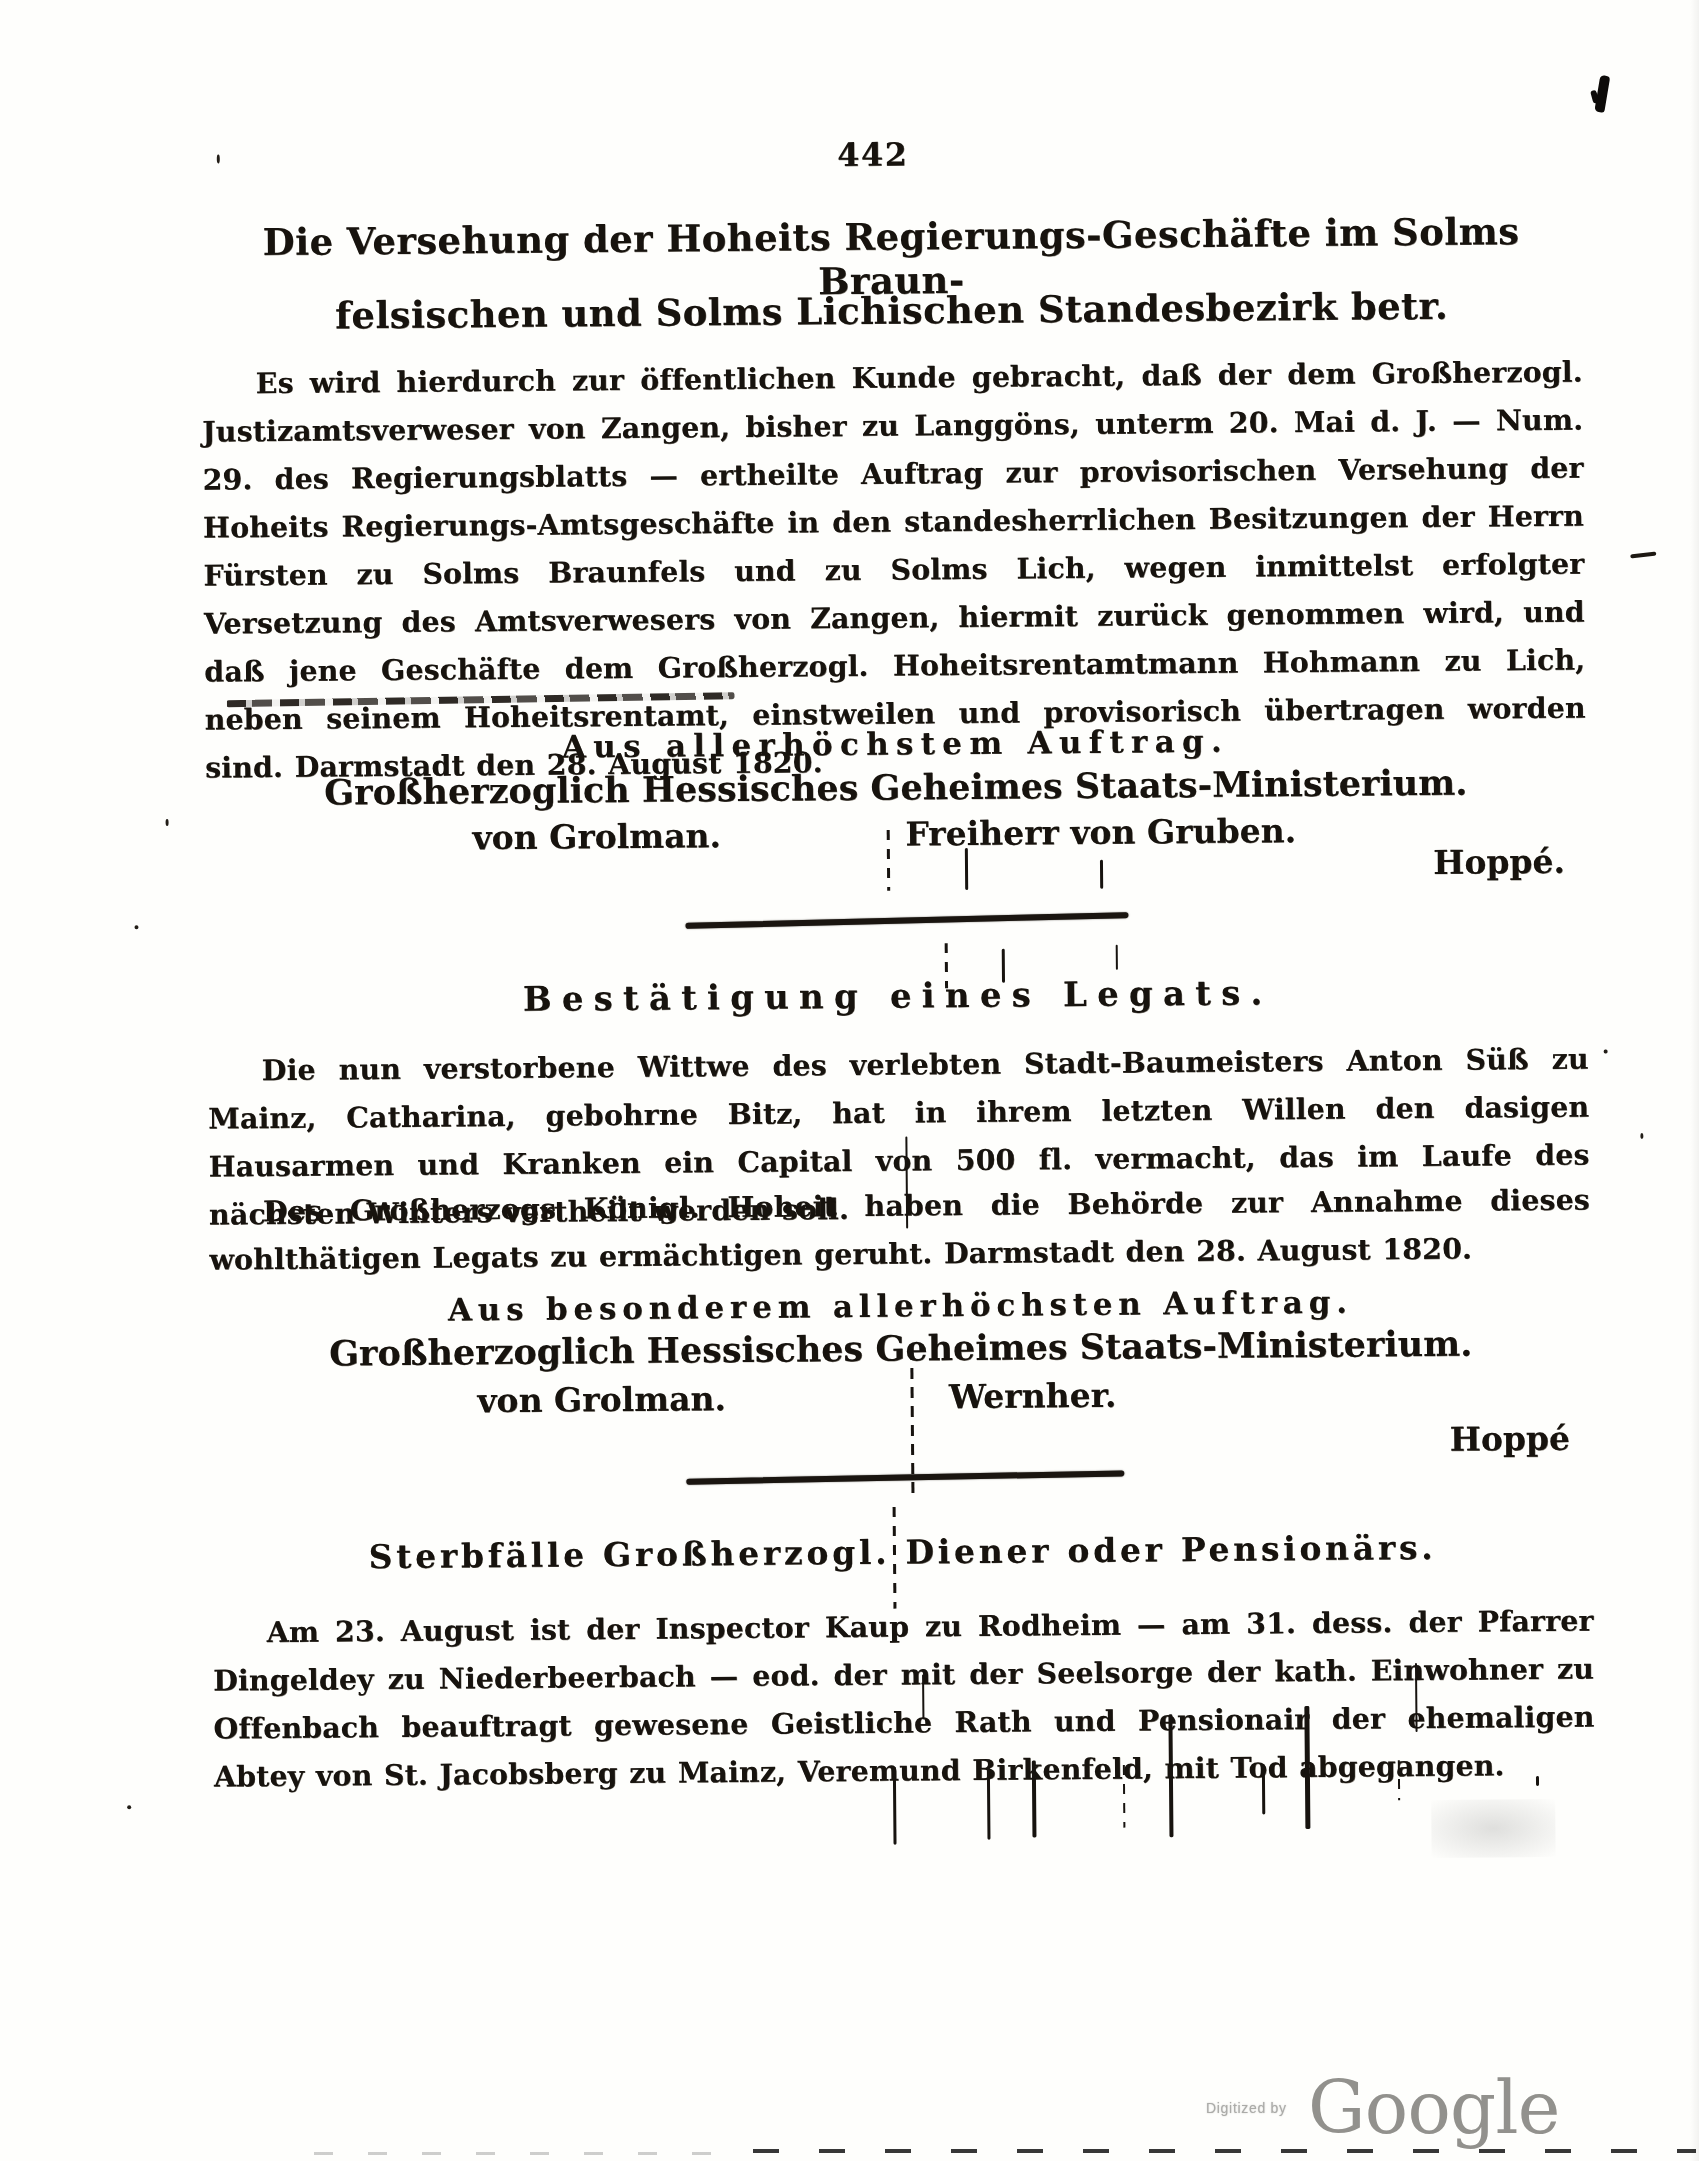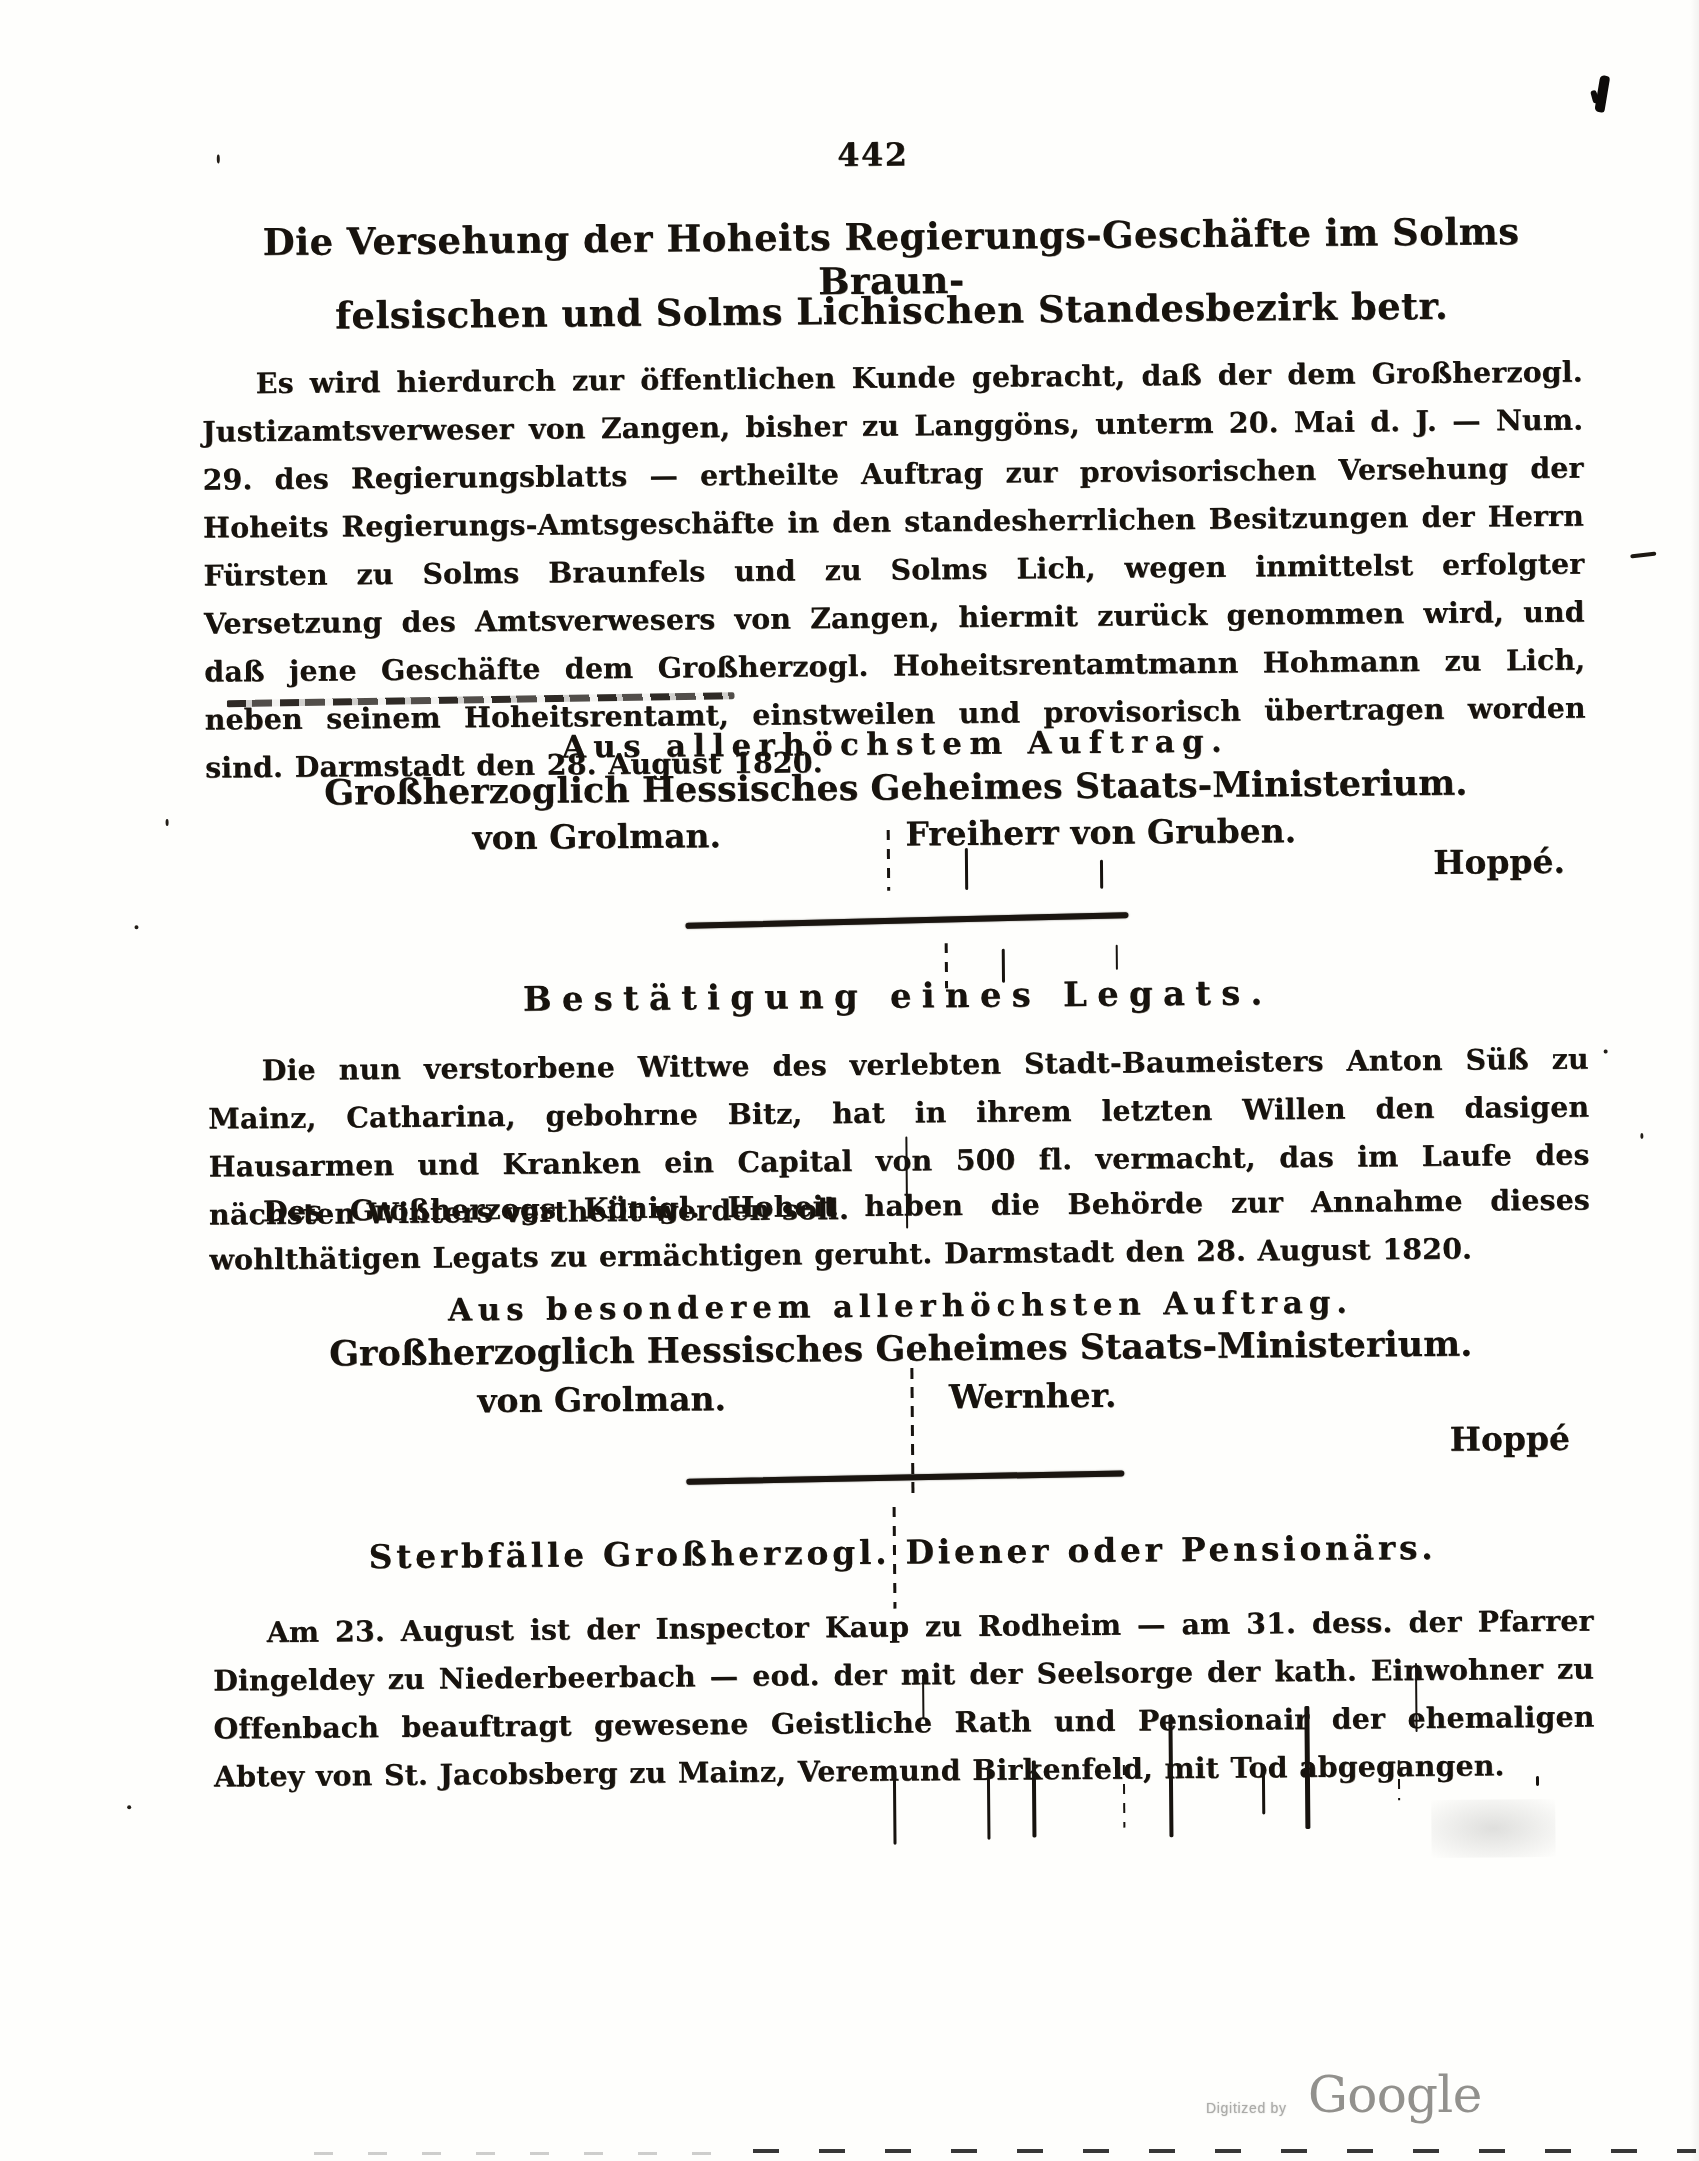--- a/index.html
+++ b/index.html
@@ -55,21 +55,21 @@
   .bottom-dashes-1{
     position:absolute;left:753px;top:2149px;width:943px;height:3.7px;opacity:0.85;
     background:repeating-linear-gradient(90deg,#141414 0 26px,rgba(0,0,0,0) 26px 66px);
   }
   .bottom-dashes-2{
     position:absolute;left:314px;top:2152px;width:409px;height:2.9px;opacity:0.22;
     background:repeating-linear-gradient(90deg,#222 0 19px,rgba(0,0,0,0) 19px 54px);
   }
   .watermark{position:absolute;color:#a0a09c;}
   .wm-prefix{left:1206px;top:2100px;font-size:14px;font-family:Liberation Sans, sans-serif;color:#ababa8;letter-spacing:0.7px;text-shadow:0 0 1.5px rgba(180,180,178,0.8);}
-  .wm-brand{left:1308px;top:2066px;font-size:50px;font-family:"DejaVu Serif","Liberation Serif",serif;color:#92918d;letter-spacing:-0.7px;}
+  .wm-brand{left:1308px;top:2066px;font-size:72px;font-family:"DejaVu Serif","Liberation Serif",serif;color:#92918d;letter-spacing:-0.7px;}
 </style>
 </head>
 <body>
 
 <div class="page">
 
   <div id="content">
 
     <div class="abs centered page-number" style="top:136px;">442</div>
 

